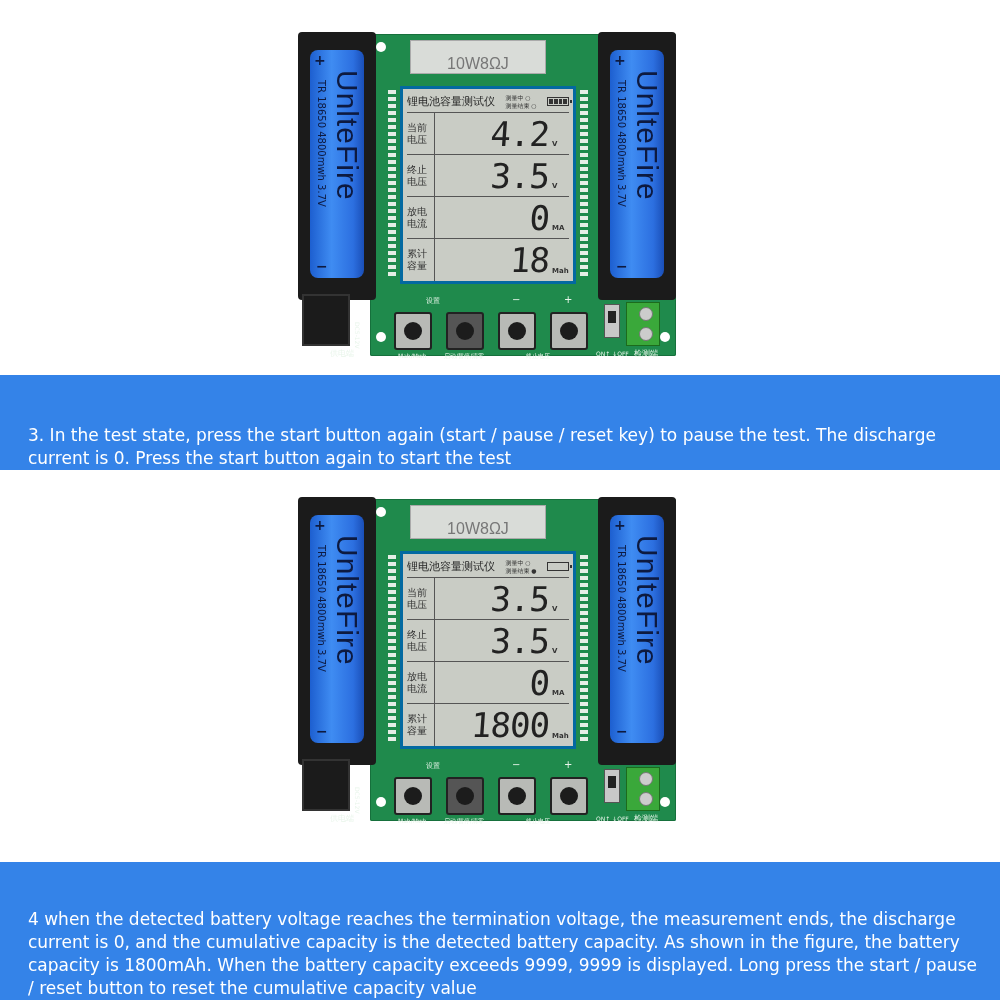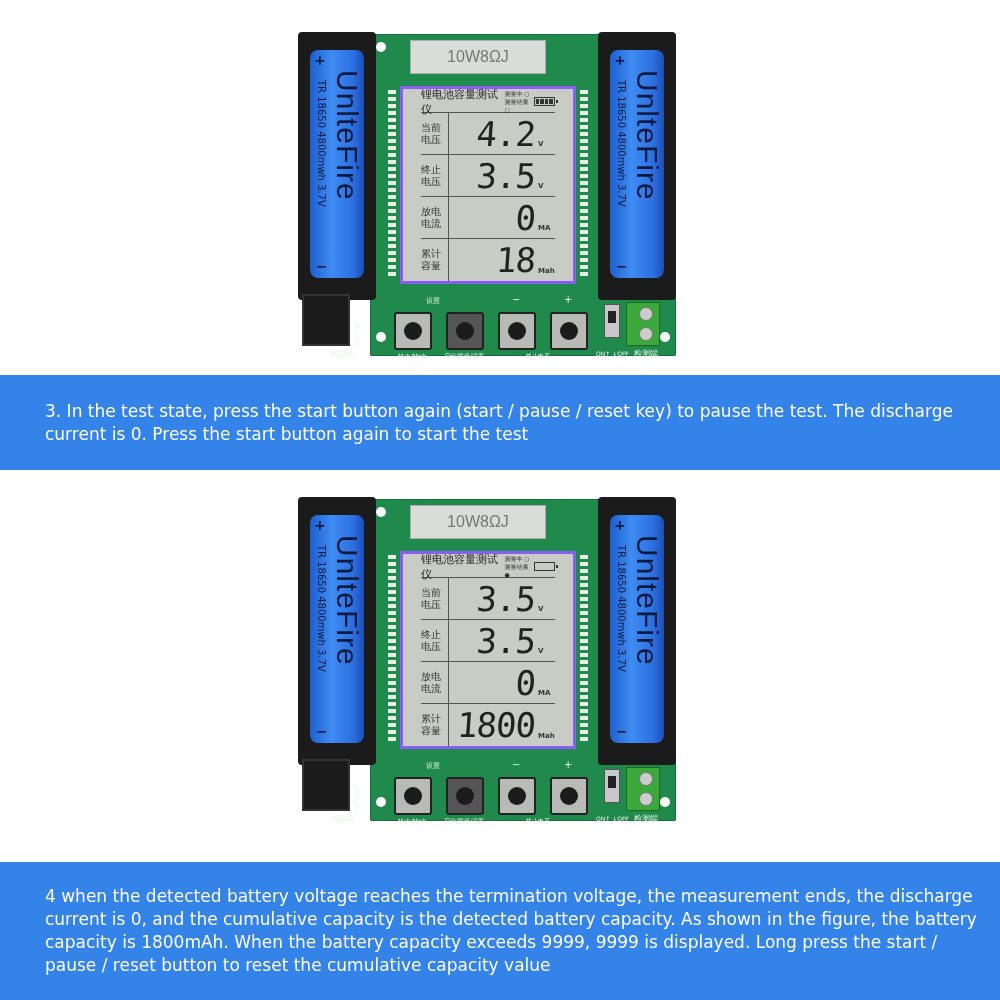--- a/index.html
+++ b/index.html
@@ -7,22 +7,22 @@
   .product{position:absolute;left:298px;width:390px;height:330px}
   .pcb{position:absolute;left:72px;top:2px;width:306px;height:322px;background:#1f8a4c;border-radius:2px;box-shadow:inset 0 0 0 1px #16703c}
   .holder{position:absolute;top:0;width:78px;height:268px;background:#1b1b1b;border-radius:4px}
   .holder.left{left:0}
   .holder.right{left:300px}
   .battery{position:absolute;left:12px;top:18px;width:54px;height:228px;background:linear-gradient(90deg,#1d5fd0,#3f8cf2 40%,#2c6fe0 80%,#1a4fb8);border-radius:8px}
   .batt-brand{position:absolute;left:22px;top:20px;width:30px;height:200px;writing-mode:vertical-rl;font-family:"Liberation Sans",sans-serif;font-size:30px;color:#0d1a40;letter-spacing:1px;line-height:30px}
   .batt-spec{position:absolute;left:4px;top:30px;width:14px;height:180px;writing-mode:vertical-rl;font-size:10px;color:#0d1a40;line-height:14px}
   .batt-plus{position:absolute;left:4px;top:2px;color:#0d1a40;font-size:14px;font-weight:bold}
   .batt-minus{position:absolute;left:6px;bottom:4px;color:#0d1a40;font-size:14px;font-weight:bold}
-  .resistor{position:absolute;left:112px;top:8px;width:136px;height:34px;background:#d9dcd8;border:1px solid #aaa;display:flex;align-items:center;justify-content:center;font-family:"Liberation Sans",sans-serif;font-size:16px;color:#777}
-  .lcd{position:absolute;left:102px;top:54px;width:176px;height:198px;background:#c9ccc5;border:3px solid #8b5cf6;padding:2px 18px}
+  .resistor{position:absolute;left:112px;top:8px;width:136px;height:34px;background:#d9dcd8;border:1px solid #aaa;display:flex;align-items:flex-end;justify-content:center;font-family:"Liberation Sans",sans-serif;font-size:16px;color:#777}
+  .lcd{position:absolute;left:102px;top:54px;width:176px;height:198px;background:#c9ccc5;border:3px solid #0369a1;padding:2px 4px}
   .pins{position:absolute;top:58px;width:8px;height:186px;background:repeating-linear-gradient(180deg,#e6eee6 0 4px,transparent 4px 7px)}
   .lcd-title{display:flex;align-items:center;justify-content:space-between;font-size:11px;color:#262626;height:22px;border-bottom:1px solid #555}
   .lcd-title .status{font-size:6px;line-height:8px;color:#333}
   .batt-icon{width:22px;height:9px;border:1.5px solid #333;position:relative;display:flex;gap:1px;padding:1px}
   .batt-icon i{flex:1;background:#333}
   .batt-icon.empty i{background:transparent}
   .batt-icon:after{content:"";position:absolute;right:-4px;top:2px;width:2px;height:3px;background:#333}
   .lcd-row{display:flex;height:42px;border-bottom:1px solid #555;align-items:center}
   .lcd-row:last-child{border-bottom:none}
   .lcd-label{width:28px;font-size:10px;line-height:12px;color:#333;border-right:1px solid #555;height:100%;display:flex;align-items:center}
@@ -31,21 +31,21 @@
   .tact{position:absolute;top:8px;width:38px;height:38px;background:#b8bab6;border:2px solid #222;border-radius:3px}
   .tact:after{content:"";position:absolute;left:8px;top:8px;width:18px;height:18px;border-radius:50%;background:#1c1c1c}
   .tact.dark{background:#555}
   .silk{position:absolute;font-size:6px;color:#e8f5ea}
   .dc-jack{position:absolute;left:4px;top:262px;width:48px;height:52px;background:#1b1b1b;border:2px solid #333}
   .switch{position:absolute;left:306px;top:272px;width:16px;height:34px;background:#c8c8c8;border:1px solid #555}
   .switch:after{content:"";position:absolute;left:3px;top:6px;width:8px;height:12px;background:#222}
   .terminal{position:absolute;left:328px;top:270px;width:34px;height:44px;background:#3aa83a;border:1px solid #1c6b1c}
   .screw{position:absolute;left:12px;width:14px;height:14px;border-radius:50%;background:#ccc;border:1px solid #777}
   .hole{position:absolute;width:10px;height:10px;border-radius:50%;background:#fff}
-  .band{position:absolute;left:0;width:1000px;background:#3483e8;color:#ffffff;font-family:"DejaVu Sans",sans-serif;font-size:17px;line-height:23px;padding-left:45px;padding-right:20px;display:flex;align-items:center}
+  .band{position:absolute;left:0;width:1000px;background:#3483e8;color:#ffffff;font-family:"DejaVu Sans",sans-serif;font-size:17px;line-height:23px;padding-left:28px;padding-right:20px;display:flex;align-items:flex-end}
   .band1{top:375px;height:95px}
   .band2{top:862px;height:138px}
 </style>
 </head>
 <body>
 
 <div class="product" style="top:32px">
   <div class="pcb"></div>
   <div class="hole" style="left:78px;top:10px"></div>
   <div class="hole" style="left:362px;top:10px"></div>

